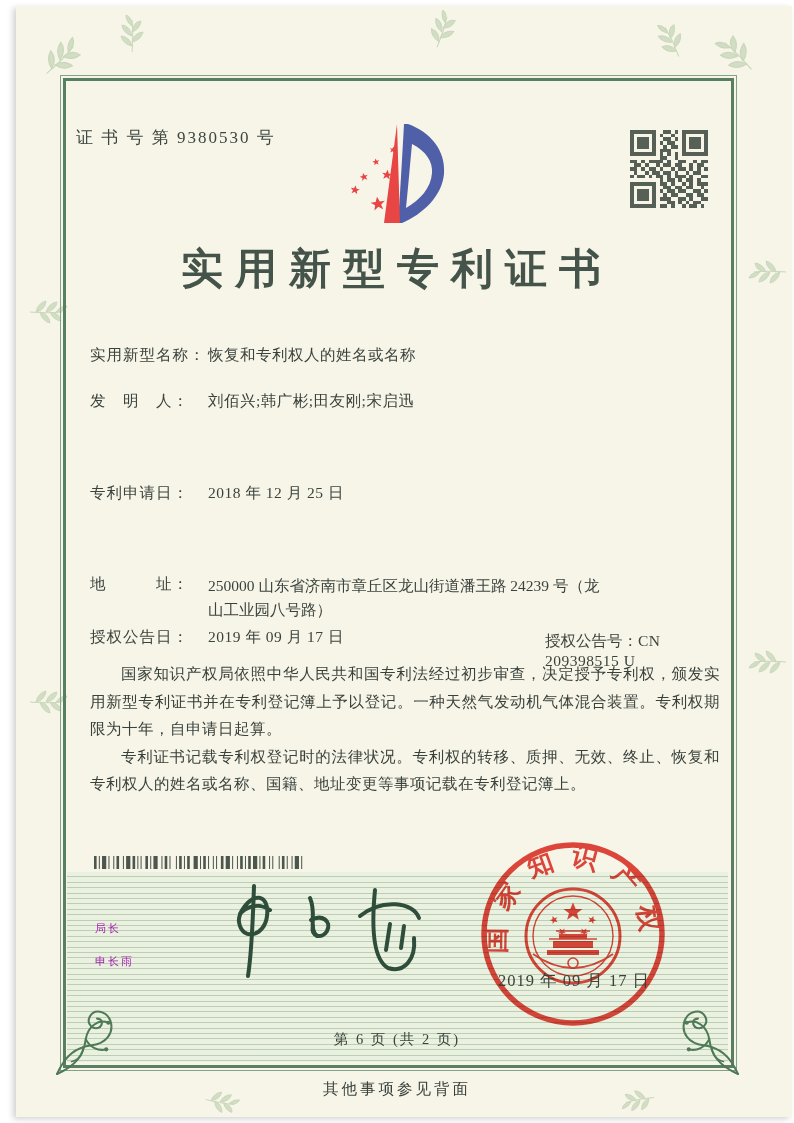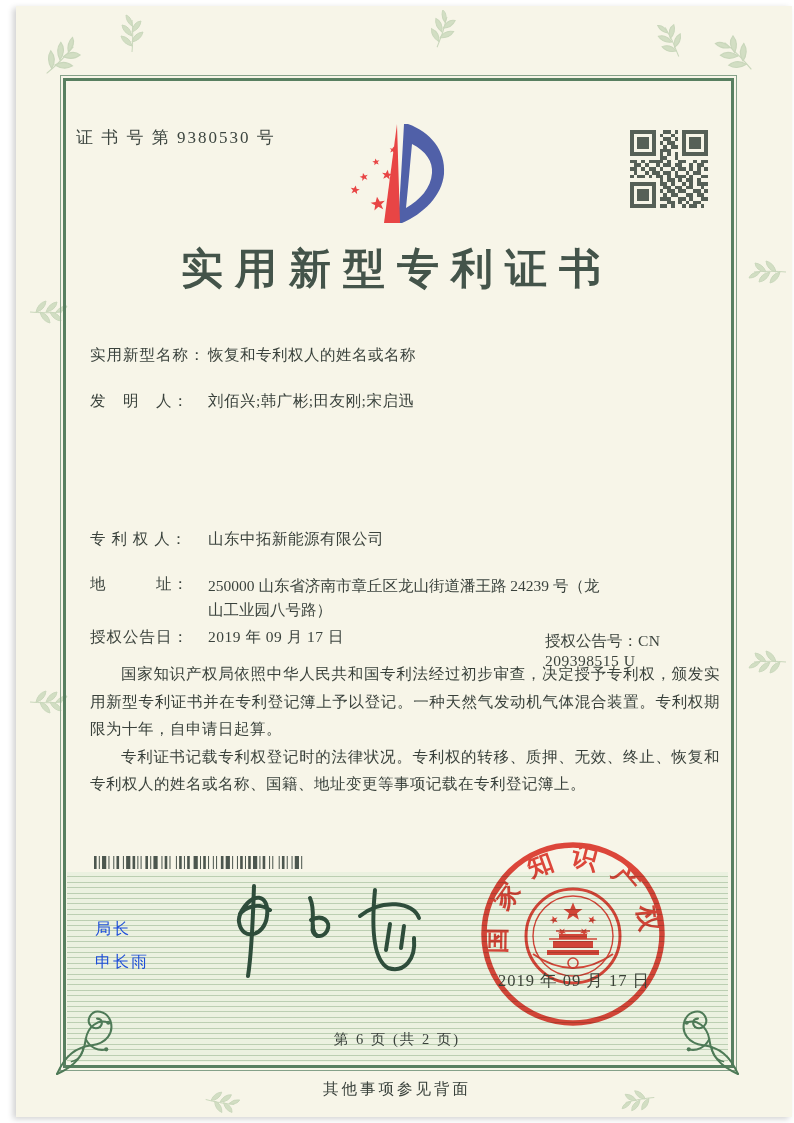--- a/index.html
+++ b/index.html
@@ -18,21 +18,21 @@
     grid-template-columns:repeat(21,1fr);grid-template-rows:repeat(21,1fr);z-index:1;}
   .logo{position:absolute;left:338px;top:120px;width:132px;height:112px;z-index:1;}
   .frow{position:absolute;left:90px;width:640px;font-size:15.5px;color:#3a423c;z-index:1;}
   .frow .lbl{display:inline-block;width:118px;letter-spacing:1px;}
   .frow .val{letter-spacing:0.5px;}
   .frow .val2{display:inline-block;width:505px;white-space:pre-line;vertical-align:top;line-height:24px;}
   .grant2{position:absolute;left:455px;top:4px;}
   .paras{position:absolute;left:90px;top:660px;width:630px;z-index:1;}
   .paras p{margin:0;font-size:15.5px;line-height:27.5px;text-indent:2em;color:#39413b;letter-spacing:0.5px;text-align:justify;}
   .barcode{position:absolute;left:94px;top:856px;z-index:1;}
-  .sigblock{position:absolute;left:95px;top:912px;z-index:1;font-size:16px;color:#1d4ed8;line-height:33px;letter-spacing:2px;}
+  .sigblock{position:absolute;left:95px;top:912px;z-index:1;font-size:11px;color:#a21caf;line-height:33px;letter-spacing:2px;}
   .signature{position:absolute;left:218px;top:876px;z-index:2;}
   .seal{position:absolute;left:477px;top:838px;z-index:3;opacity:.93;mix-blend-mode:multiply;}
   .sealdate{position:absolute;left:484px;top:970px;width:180px;text-align:center;font-size:16.5px;color:#3b4238;z-index:4;letter-spacing:1px;}
   .pageinfo{position:absolute;left:0;top:1030px;width:794px;text-align:center;font-size:14.5px;color:#3a423c;z-index:1;letter-spacing:2px;}
   .backnote{position:absolute;left:0;top:1079px;width:794px;text-align:center;font-size:15.5px;color:#39413b;z-index:1;letter-spacing:3px;}
   .sprig{position:absolute;opacity:.5;z-index:0;}
   .flourish{position:absolute;z-index:1;}
   .defs-holder{position:absolute;width:0;height:0;overflow:hidden;}
 </style>
 </head>
@@ -572,22 +572,22 @@
     </div>
 
   <div class="doc-title">实用新型专利证书</div>
 
   <div class="frow" style="top:345px">
     <span class="lbl">实用新型名称：</span><span class="val">恢复和专利权人的姓名或名称</span>
   </div>
   <div class="frow" style="top:391px">
     <span class="lbl">发　明　人：</span><span class="val">刘佰兴;韩广彬;田友刚;宋启迅</span>
   </div>
-  <div class="frow" style="top:529px">
-    <span class="lbl">专 利 权 人：</span><span class="val">山东中拓新能源有限公司</span>
+  <div class="frow" style="top:483px">
+    <span class="lbl">专利申请日：</span><span class="val">2018 年 12 月 25 日</span>
   </div>
   <div class="frow" style="top:574px">
     <span class="lbl">地　　　址：</span><span class="val2">250000 山东省济南市章丘区龙山街道潘王路 24239 号（龙
 山工业园八号路）</span>
   </div>
   <div class="frow" style="top:627px">
     <span class="lbl">授权公告日：</span><span class="val">2019 年 09 月 17 日</span>
     <span class="grant2">
       <span>授权公告号：</span><span class="val">CN 209398515 U</span>
     </span>

